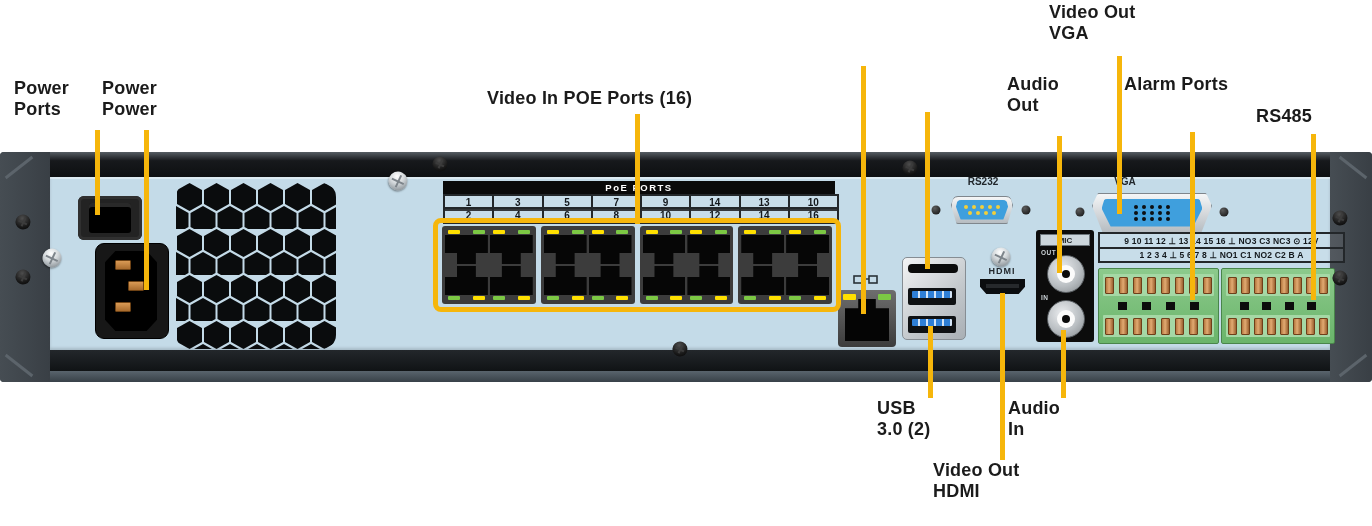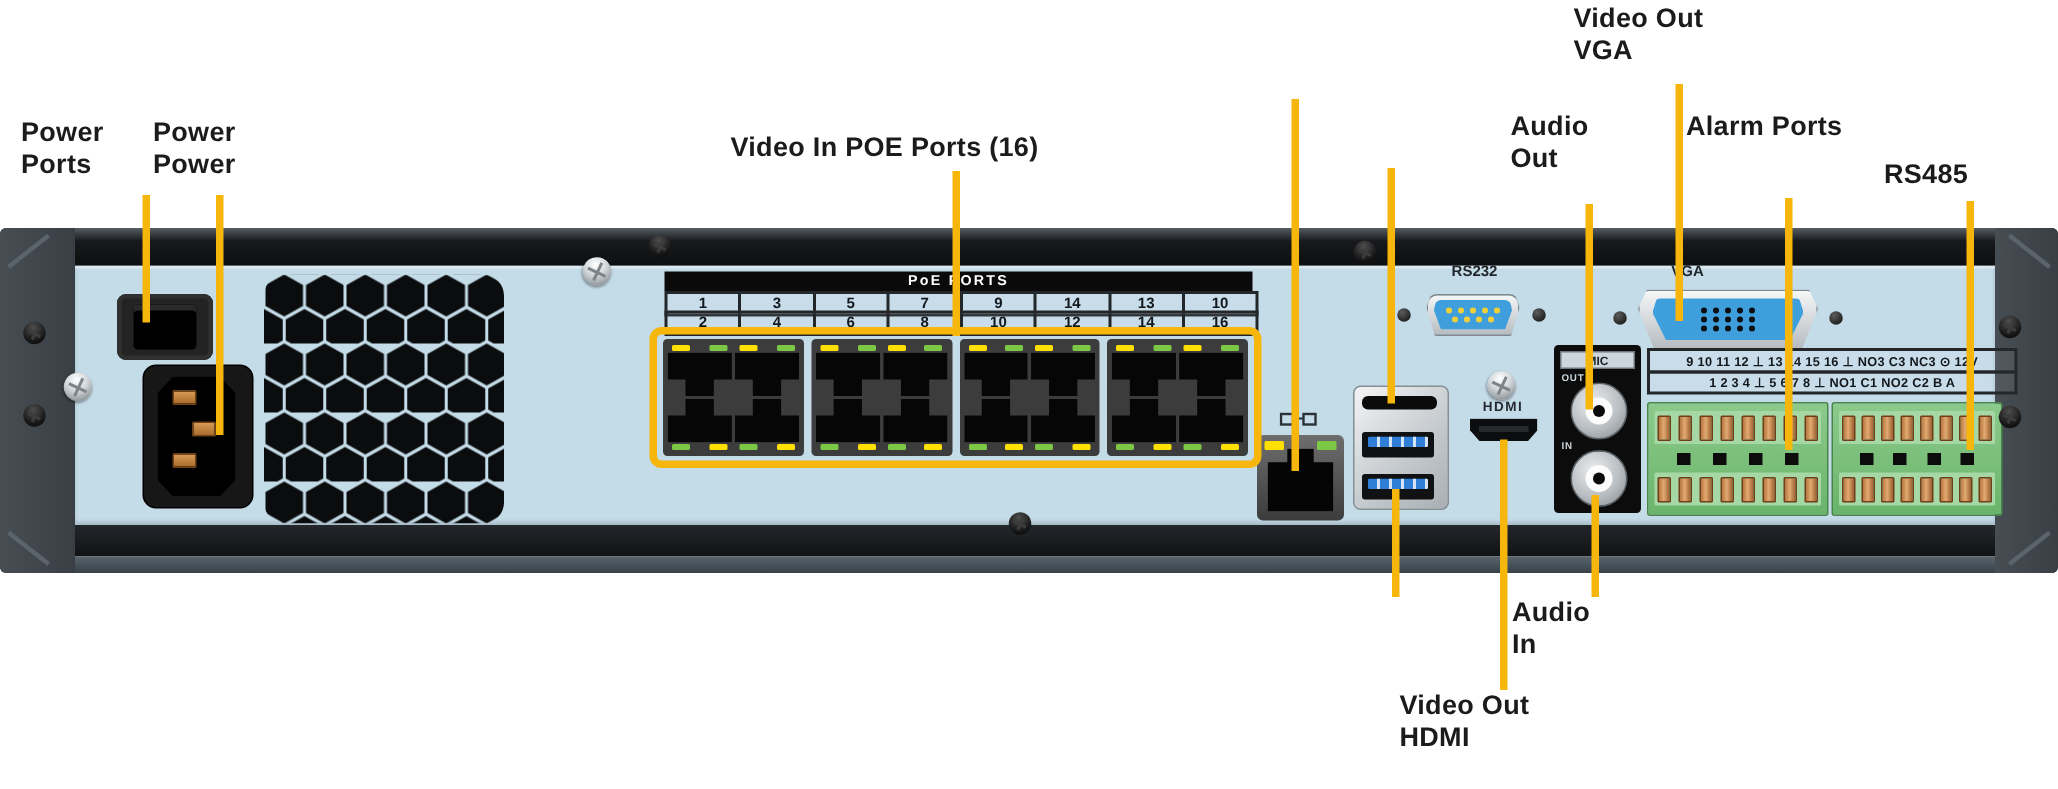--- a/index.html
+++ b/index.html
@@ -186,20 +186,24 @@
   <div class="callout-label" style="left:1049px;top:2px;width:140px;">
     <span>Video Out</span>
     <span>VGA</span>
   </div>
   <div class="callout-label" style="left:1124px;top:74px;width:150px;">
     <span>Alarm Ports</span>
   </div>
   <div class="callout-label" style="left:1256px;top:106px;width:100px;">
     <span>RS485</span>
   </div>
+  <div class="callout-label" style="left:877px;top:398px;width:110px;">
+    <span>USB</span>
+    <span>3.0 (2)</span>
+  </div>
   <div class="callout-label" style="left:1008px;top:398px;width:110px;">
     <span>Audio</span>
     <span>In</span>
   </div>
   <div class="callout-label" style="left:933px;top:460px;width:140px;">
     <span>Video Out</span>
     <span>HDMI</span>
   </div>
 
   <div class="chassis-body"></div>

